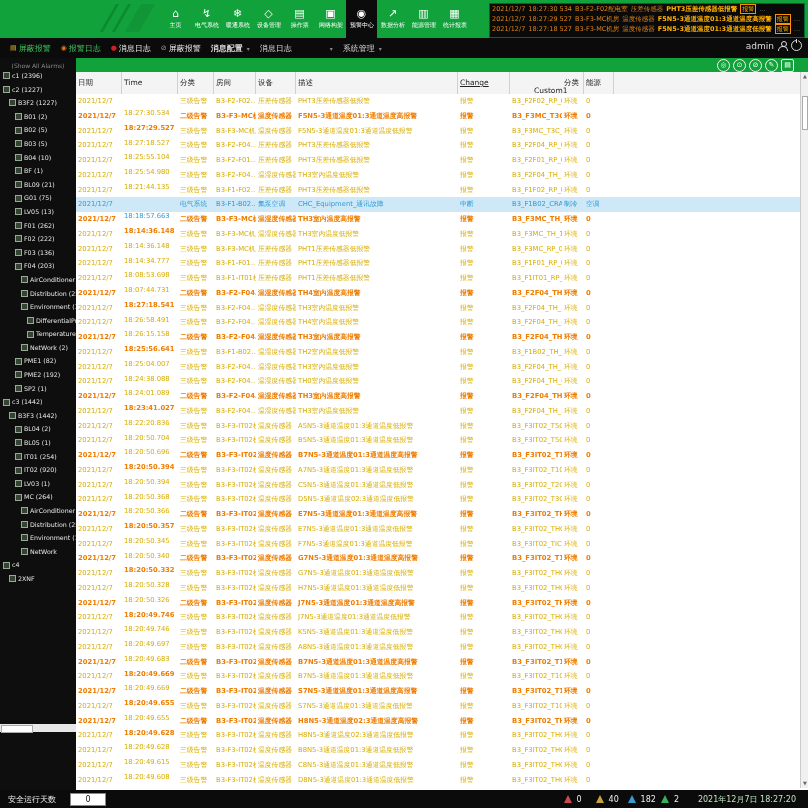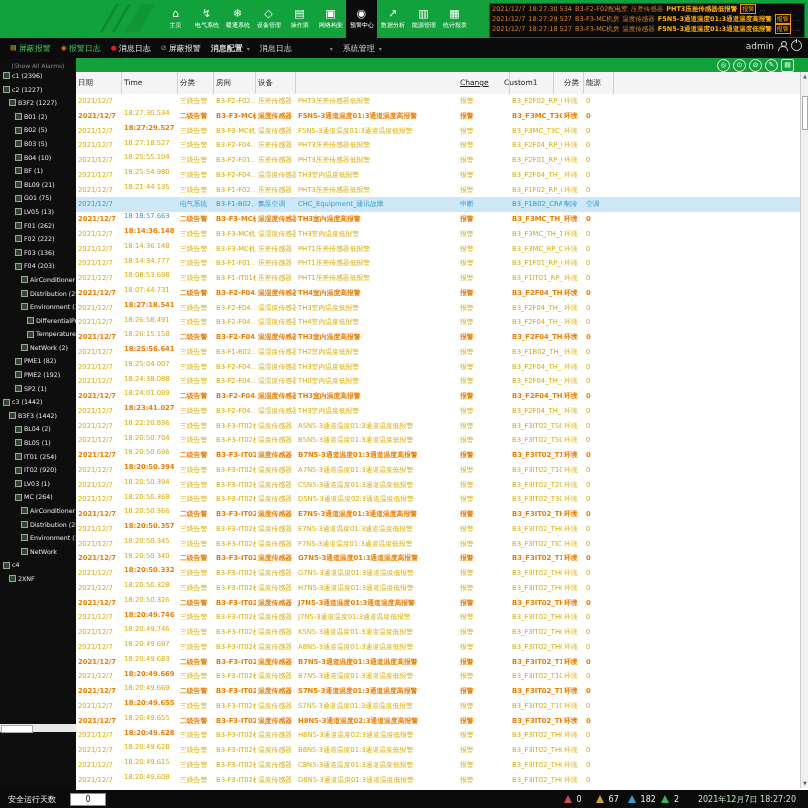--- a/index.html
+++ b/index.html
@@ -362,22 +362,23 @@
         <div class="act-icon square">▤</div>
       </div>
   </div>
 
   <div id="thead">
       <div class="hcell" style="left: 0px; width: 46px;">日期</div>
       <div class="hcell" style="left: 46px; width: 56px;">Time</div>
       <div class="hcell" style="left: 102px; width: 36px;">分类</div>
       <div class="hcell" style="left: 138px; width: 42px;">房间</div>
       <div class="hcell" style="left: 180px; width: 40px;">设备</div>
+      <div class="hcell" style="left: 220px; width: 162px;">描述</div>
       <div class="hcell" style="left: 382px; width: 52px; text-decoration: underline;">Change</div>
-      <div class="hcell" style="left: 426px; width: 52px;">Custom1</div>
+      <div class="hcell" style="left: 456px; width: 52px; margin-top: 8px;">Custom1</div>
       <div class="hcell" style="left: 486px; width: 22px;">分类</div>
       <div class="hcell" style="left: 508px; width: 30px;">能源</div>
     </div>
   <div id="tbody">
       <div class="trow">
         <span class="tcell c0 sev3">2021/12/7</span>
         <span class="tcell c1 sev3">18:27:30.534</span>
         <span class="tcell c2 sev3">三级告警</span>
         <span class="tcell c3 sev3">B3-F2-F02…</span>
         <span class="tcell c4 sev3">压差传感器</span>
@@ -948,21 +949,21 @@
   </div>
 
   <div id="statusbar">
     <span id="days-label">安全运行天数</span>
     <span id="days-value">0</span>
     <div id="status-right">
       <span id="count-slots" style="display: flex; align-items: center; gap: 5px;">
           <span class="tri" style="border-bottom: 8px solid rgb(201, 74, 82);"></span>
           <span class="cnt">0</span>
           <span class="tri" style="border-bottom: 8px solid rgb(201, 162, 58);"></span>
-          <span class="cnt">67</span>
+          <span class="cnt">40</span>
           <span class="tri" style="border-bottom: 8px solid rgb(58, 154, 210);"></span>
           <span class="cnt">182</span>
           <span class="tri" style="border-bottom: 8px solid rgb(58, 176, 90);"></span>
           <span class="cnt">2</span>
         </span>
       <span id="clock">2021年12月7日 18:27:20</span>
     </div>
   </div>
 
 </div>

